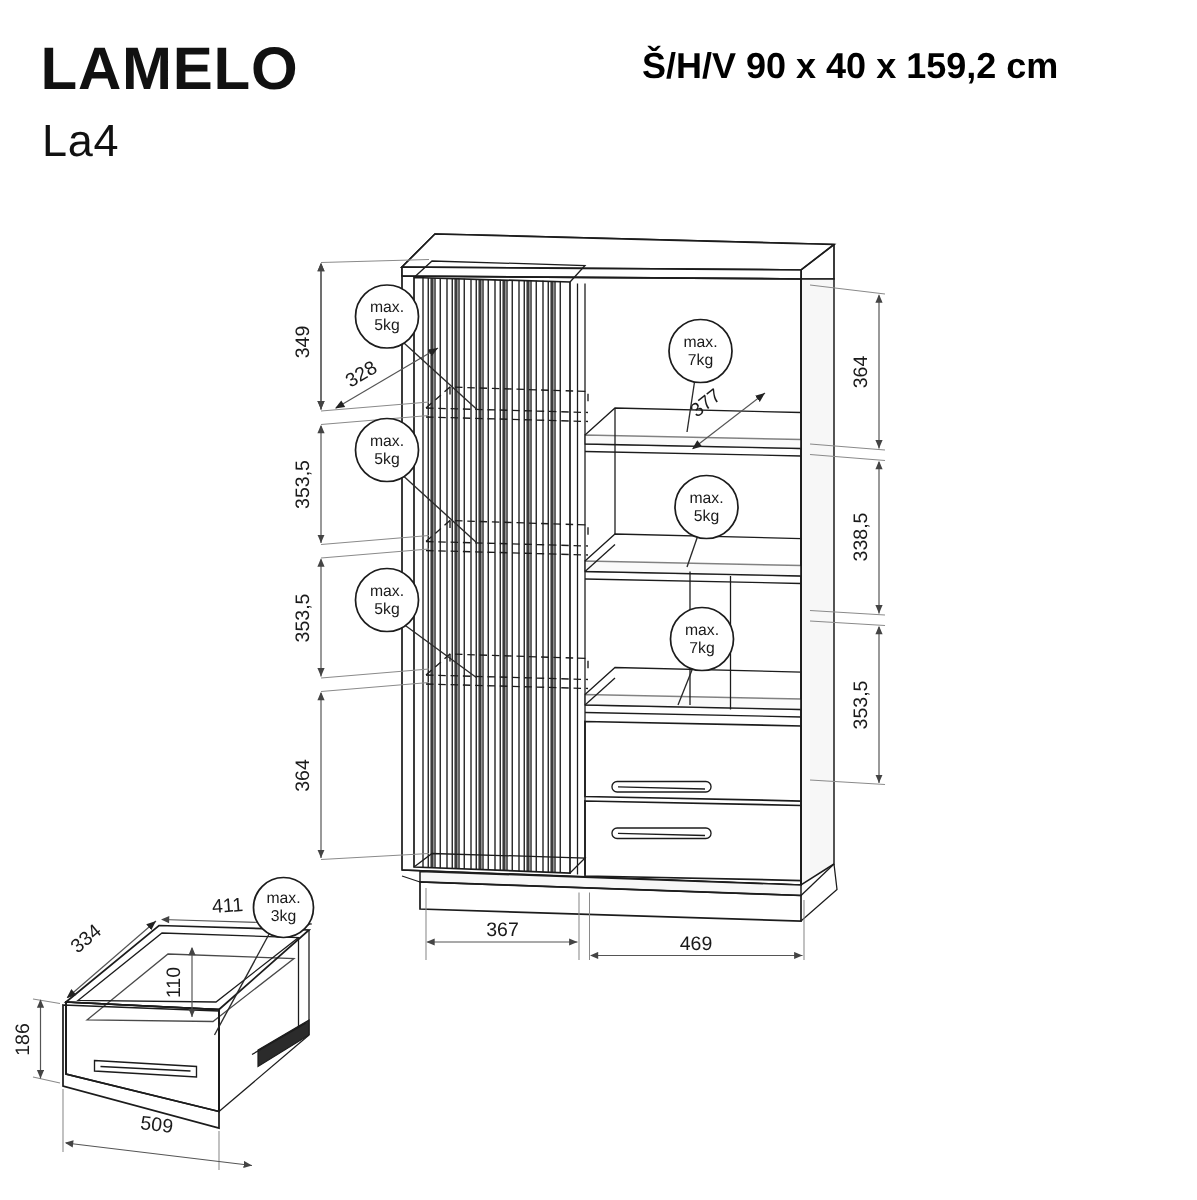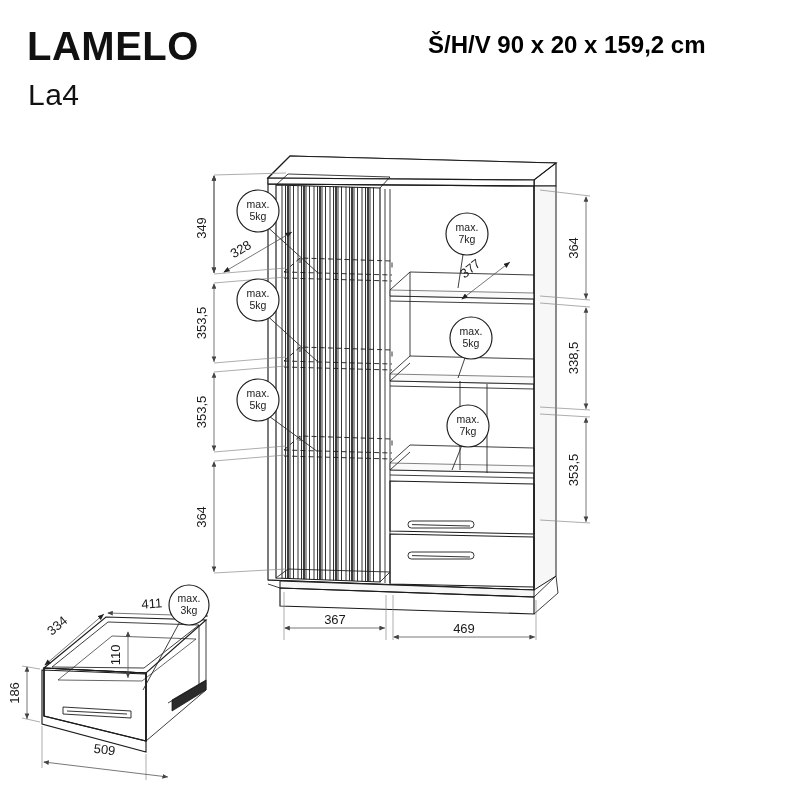--- a/index.html
+++ b/index.html
@@ -82,21 +82,21 @@
   .dark   { fill: #2b2b2b; stroke: #1c1c1c; stroke-width: 0.8; }
   .handle { fill: none; stroke: #1c1c1c; stroke-width: 0.9; }
 </style>
 </head>
 <body>
 
 <div id="root">
 
   <div class="hdr-title">LAMELO</div>
   <div class="hdr-sub">La4</div>
-  <div class="hdr-dims">Š/H/V 90 x 20 x 159,2 cm</div>
+  <div class="hdr-dims">Š/H/V 90 x 40 x 159,2 cm</div>
 
   <svg class="draw" viewBox="0 0 798 800">
 
     <defs>
       <marker id="ah" markerWidth="8" markerHeight="8" refX="7" refY="3" orient="auto">
         <path d="M0,0 L7,3 L0,6 z" fill="#444"></path>
       </marker>
       <marker id="ahs" markerWidth="8" markerHeight="8" refX="1" refY="3" orient="auto">
         <path d="M7,0 L0,3 L7,6 z" fill="#444"></path>
       </marker>

